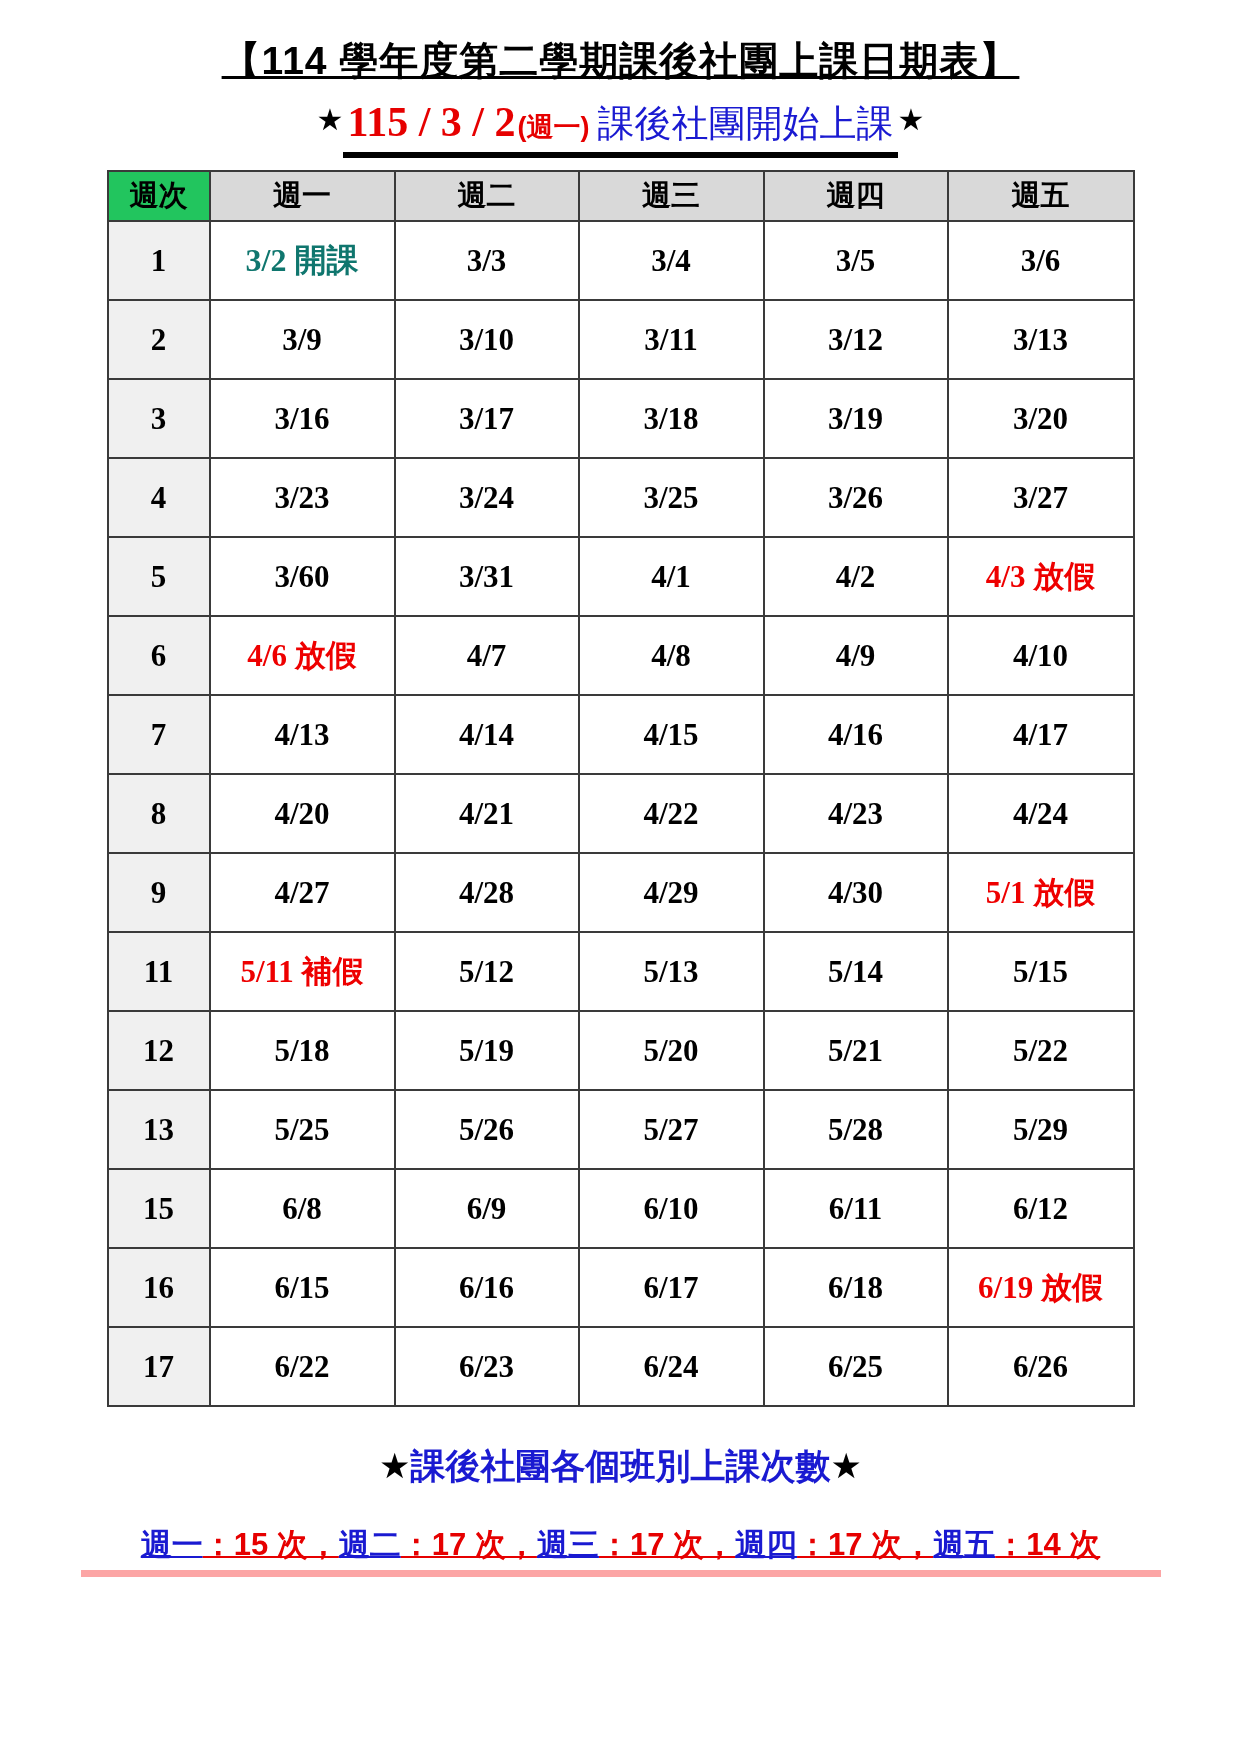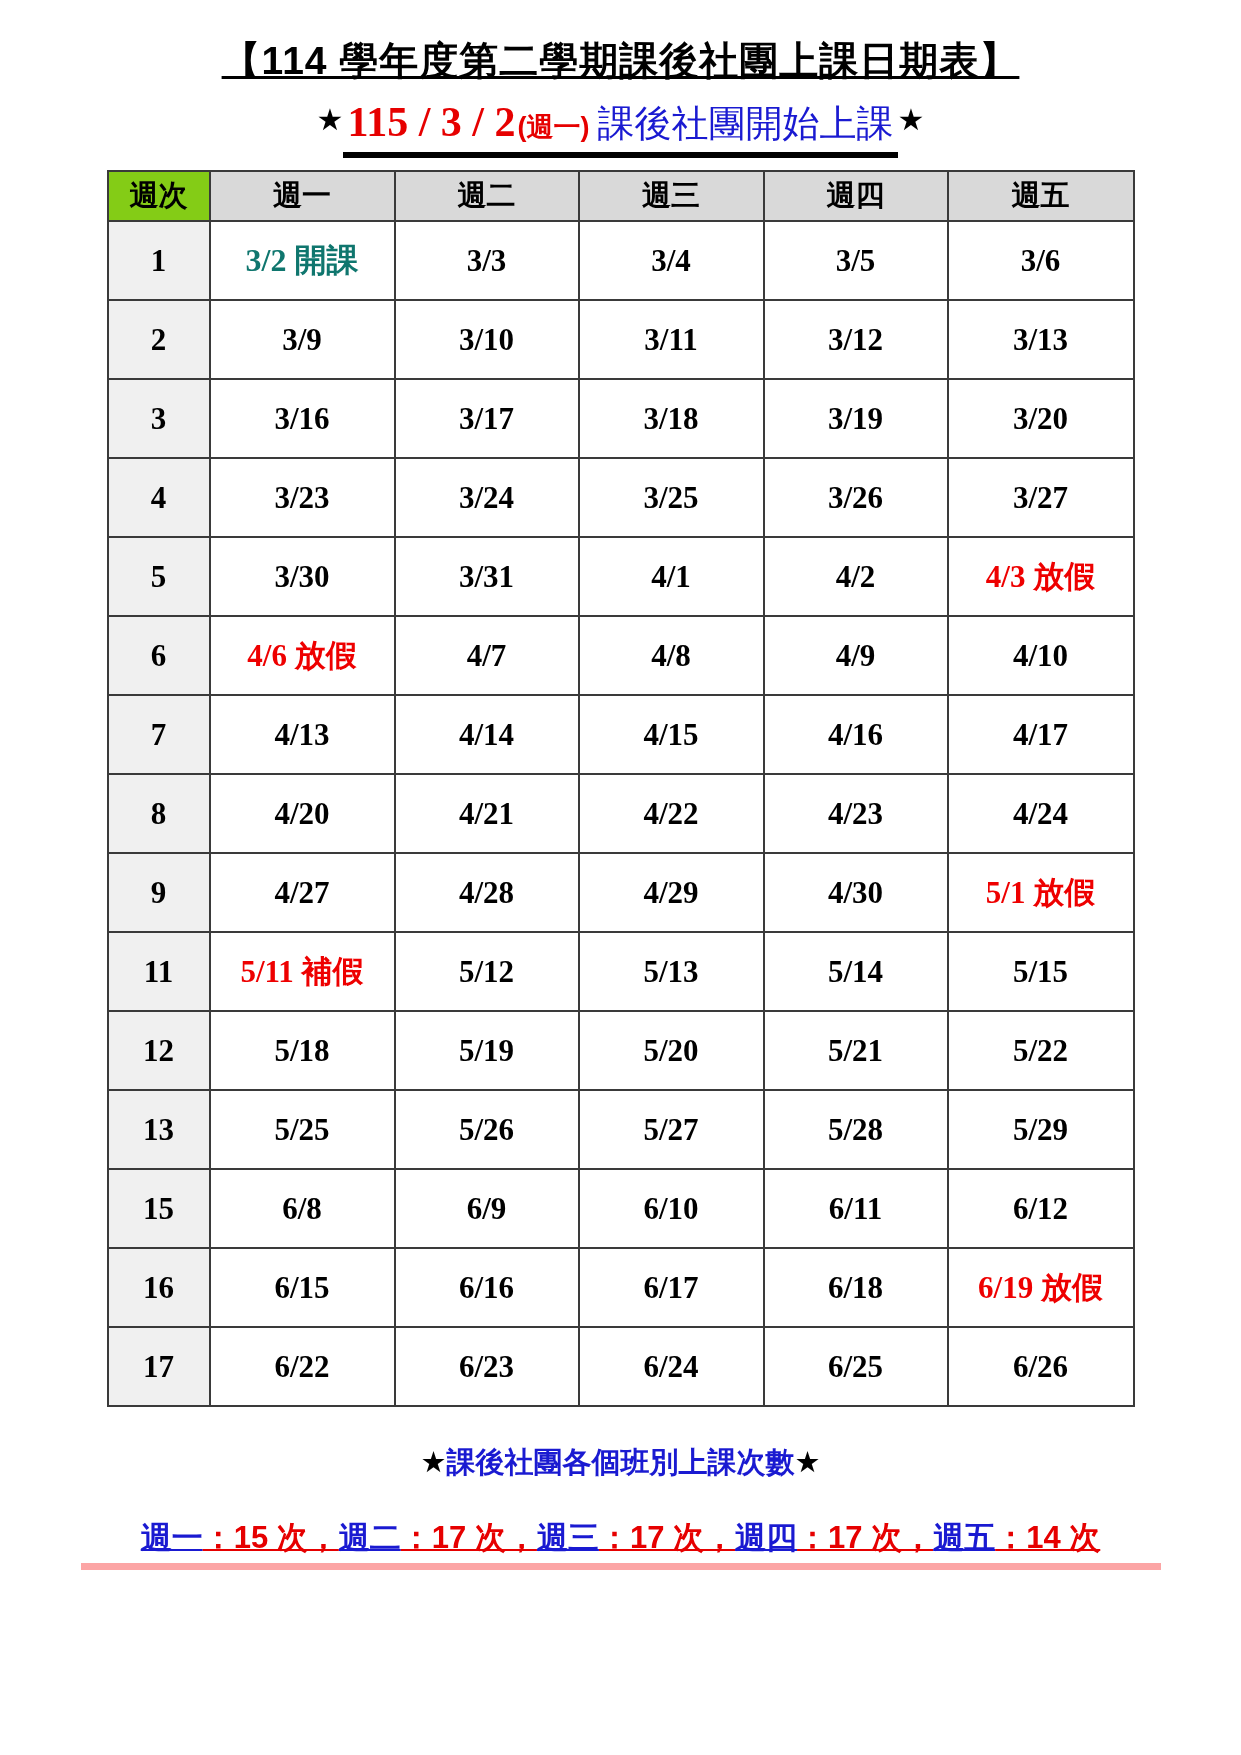--- a/index.html
+++ b/index.html
@@ -61,21 +61,21 @@
     table-layout: fixed;
   }
   table.schedule th, table.schedule td {
     border: 2px solid #3a3a3a;
     text-align: center;
     vertical-align: middle;
   }
   table.schedule thead tr { height: 50px; }
   table.schedule tbody tr { height: 79px; }
   th.corner-cell {
-    background: #84cc16;
+    background: #22c55e;
     font-size: 29px;
     font-weight: bold;
     color: #000000;
   }
   th.day-header {
     background: #d9d9d9;
     font-size: 29px;
     font-weight: bold;
     color: #000000;
   }
@@ -91,21 +91,21 @@
     font-family: "Liberation Serif", "DejaVu Serif", serif;
     font-size: 31px;
     font-weight: bold;
     color: #000000;
   }
   td.date-cell.blue { color: #0f766e; font-size: 32px; }
   td.date-cell.red  { color: #ee0000; }
   .footer-heading {
     margin-top: 36px;
     text-align: center;
-    font-size: 29px;
+    font-size: 35px;
     font-weight: bold;
   }
   .footer-heading .star { color: #000000; }
   .footer-heading .heading-text { color: #1a1ad1; }
   .footer-counts {
     width: 1080px;
     margin: 34px auto 0 auto;
     text-align: center;
     font-size: 31px;
     font-weight: bold;
@@ -175,21 +175,21 @@
         <tr>
           <th class="week-cell">4</th>
           <td class="date-cell">3/23</td>
           <td class="date-cell">3/24</td>
           <td class="date-cell">3/25</td>
           <td class="date-cell">3/26</td>
           <td class="date-cell">3/27</td>
         </tr>
         <tr>
           <th class="week-cell">5</th>
-          <td class="date-cell">3/30</td>
+          <td class="date-cell">3/60</td>
           <td class="date-cell">3/31</td>
           <td class="date-cell">4/1</td>
           <td class="date-cell">4/2</td>
           <td class="date-cell red">4/3 放假</td>
         </tr>
         <tr>
           <th class="week-cell">6</th>
           <td class="date-cell red">4/6 放假</td>
           <td class="date-cell">4/7</td>
           <td class="date-cell">4/8</td>

